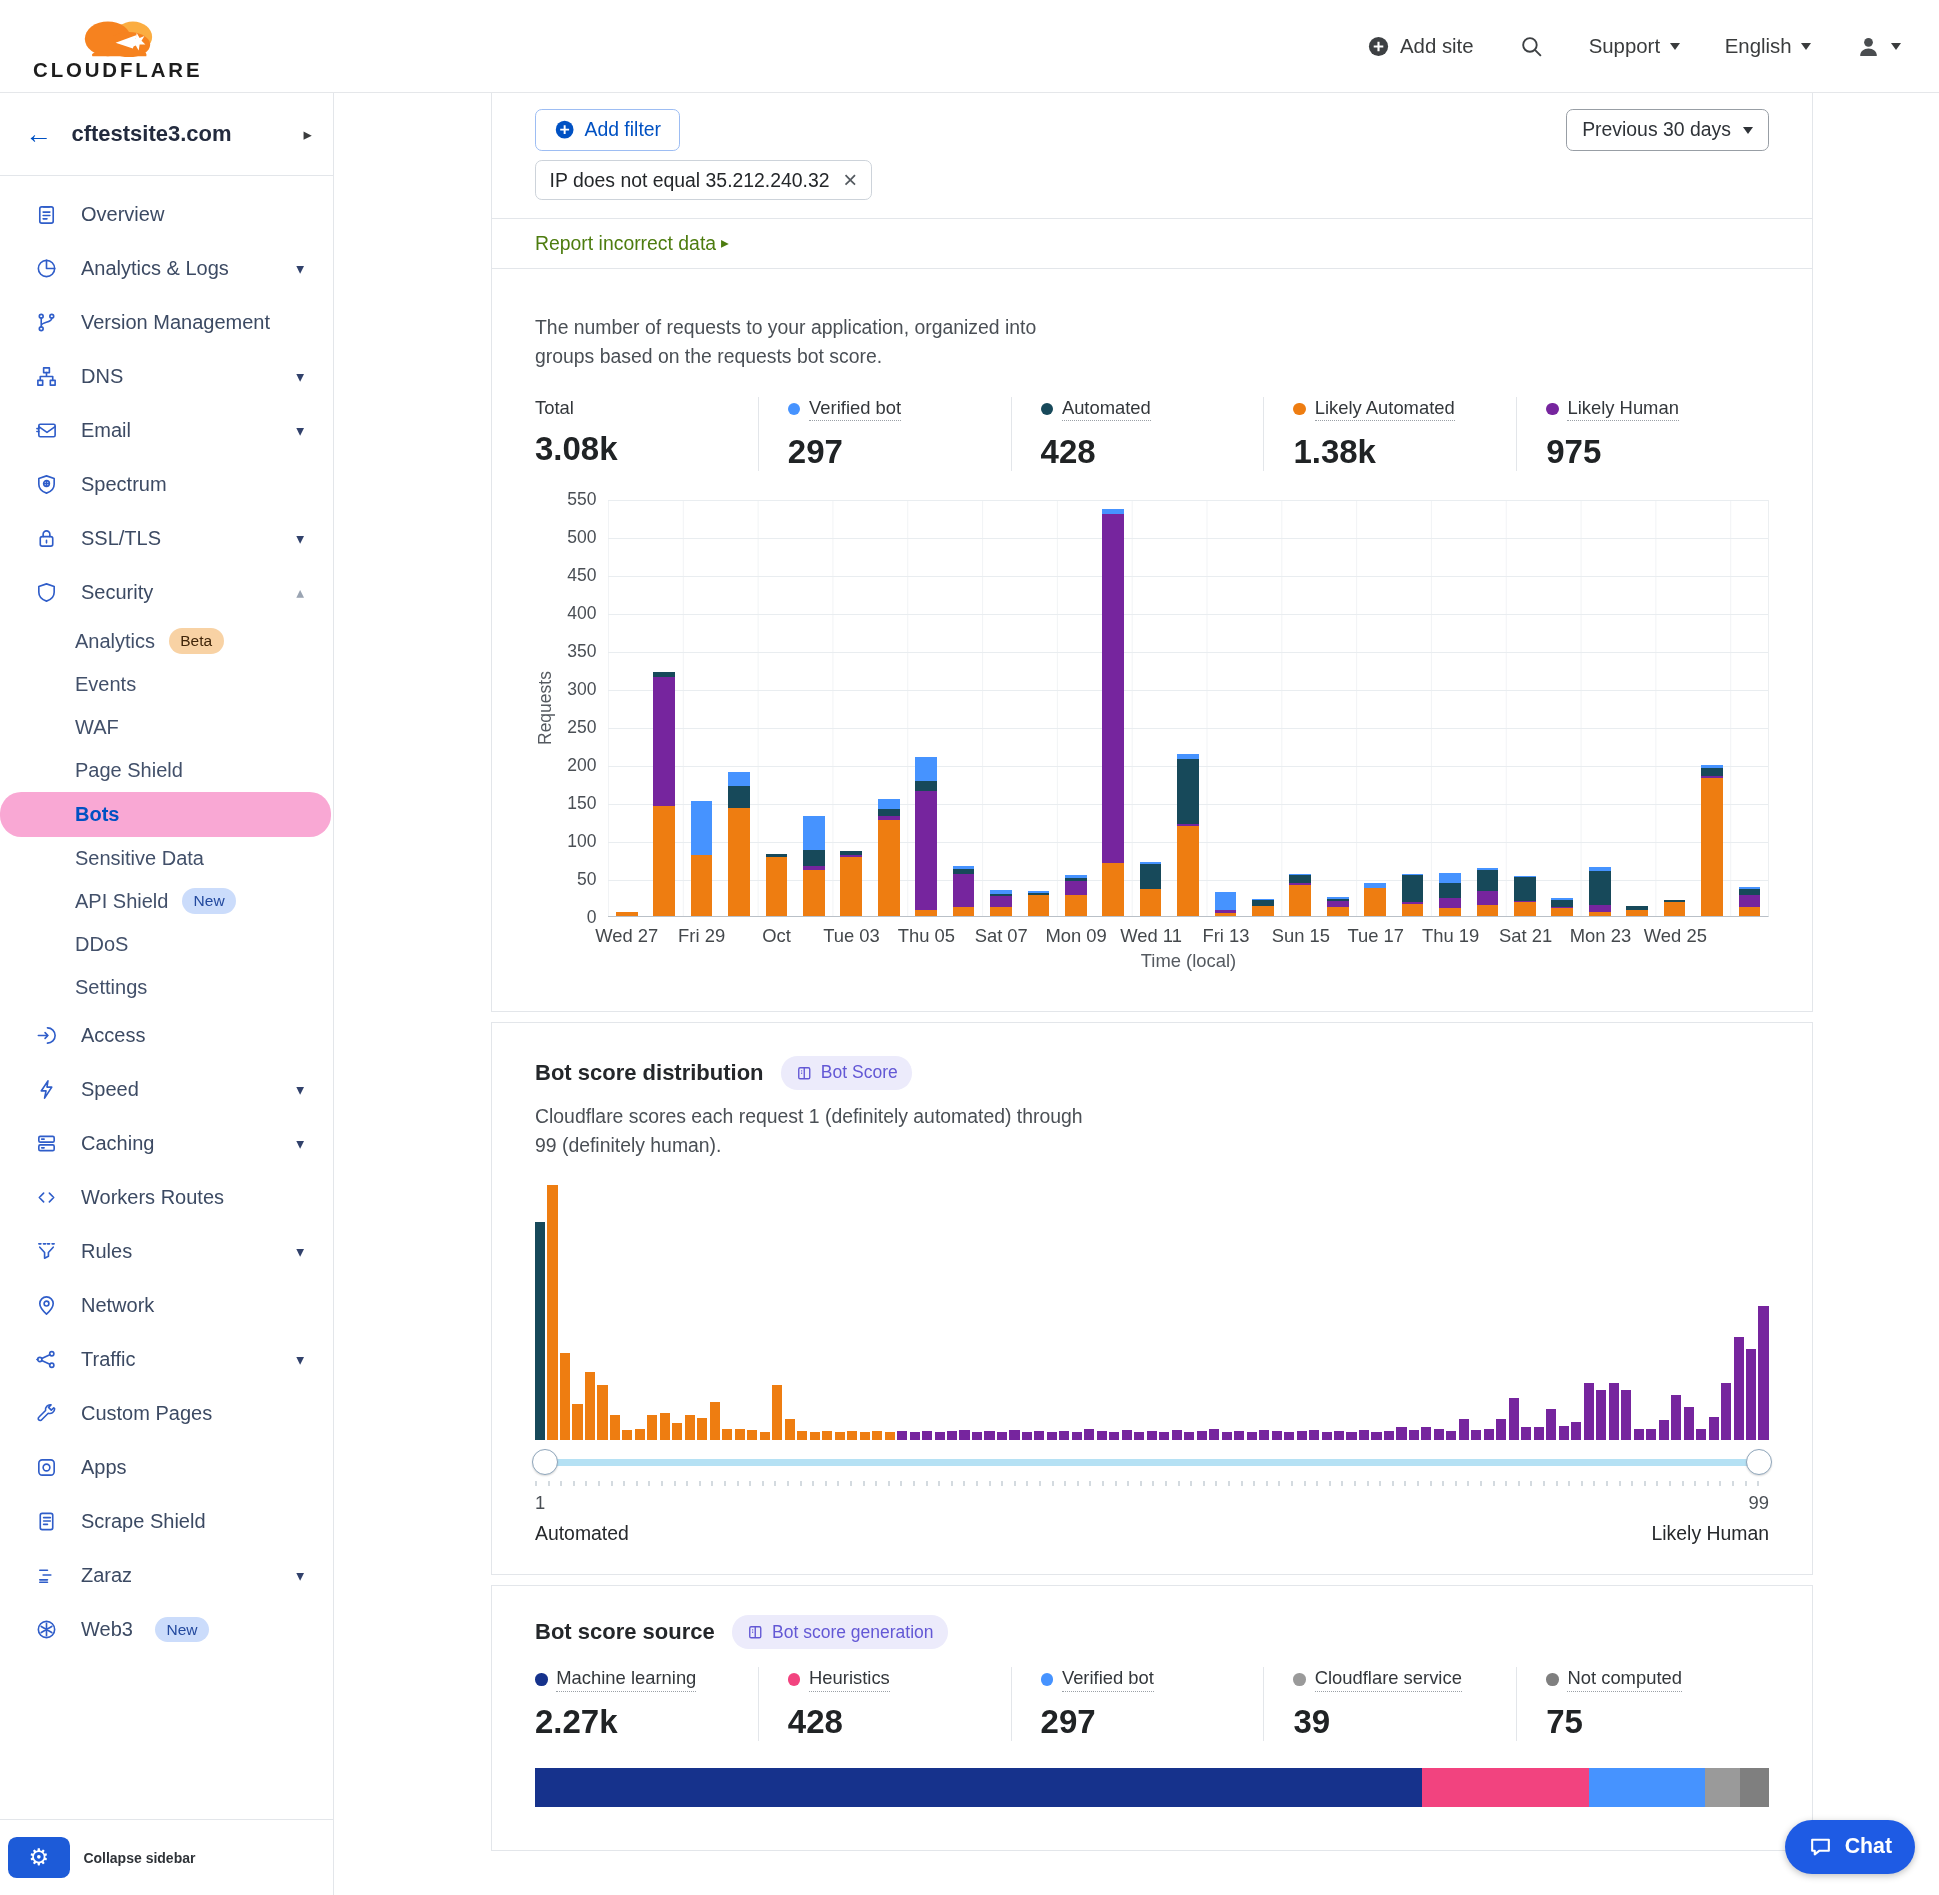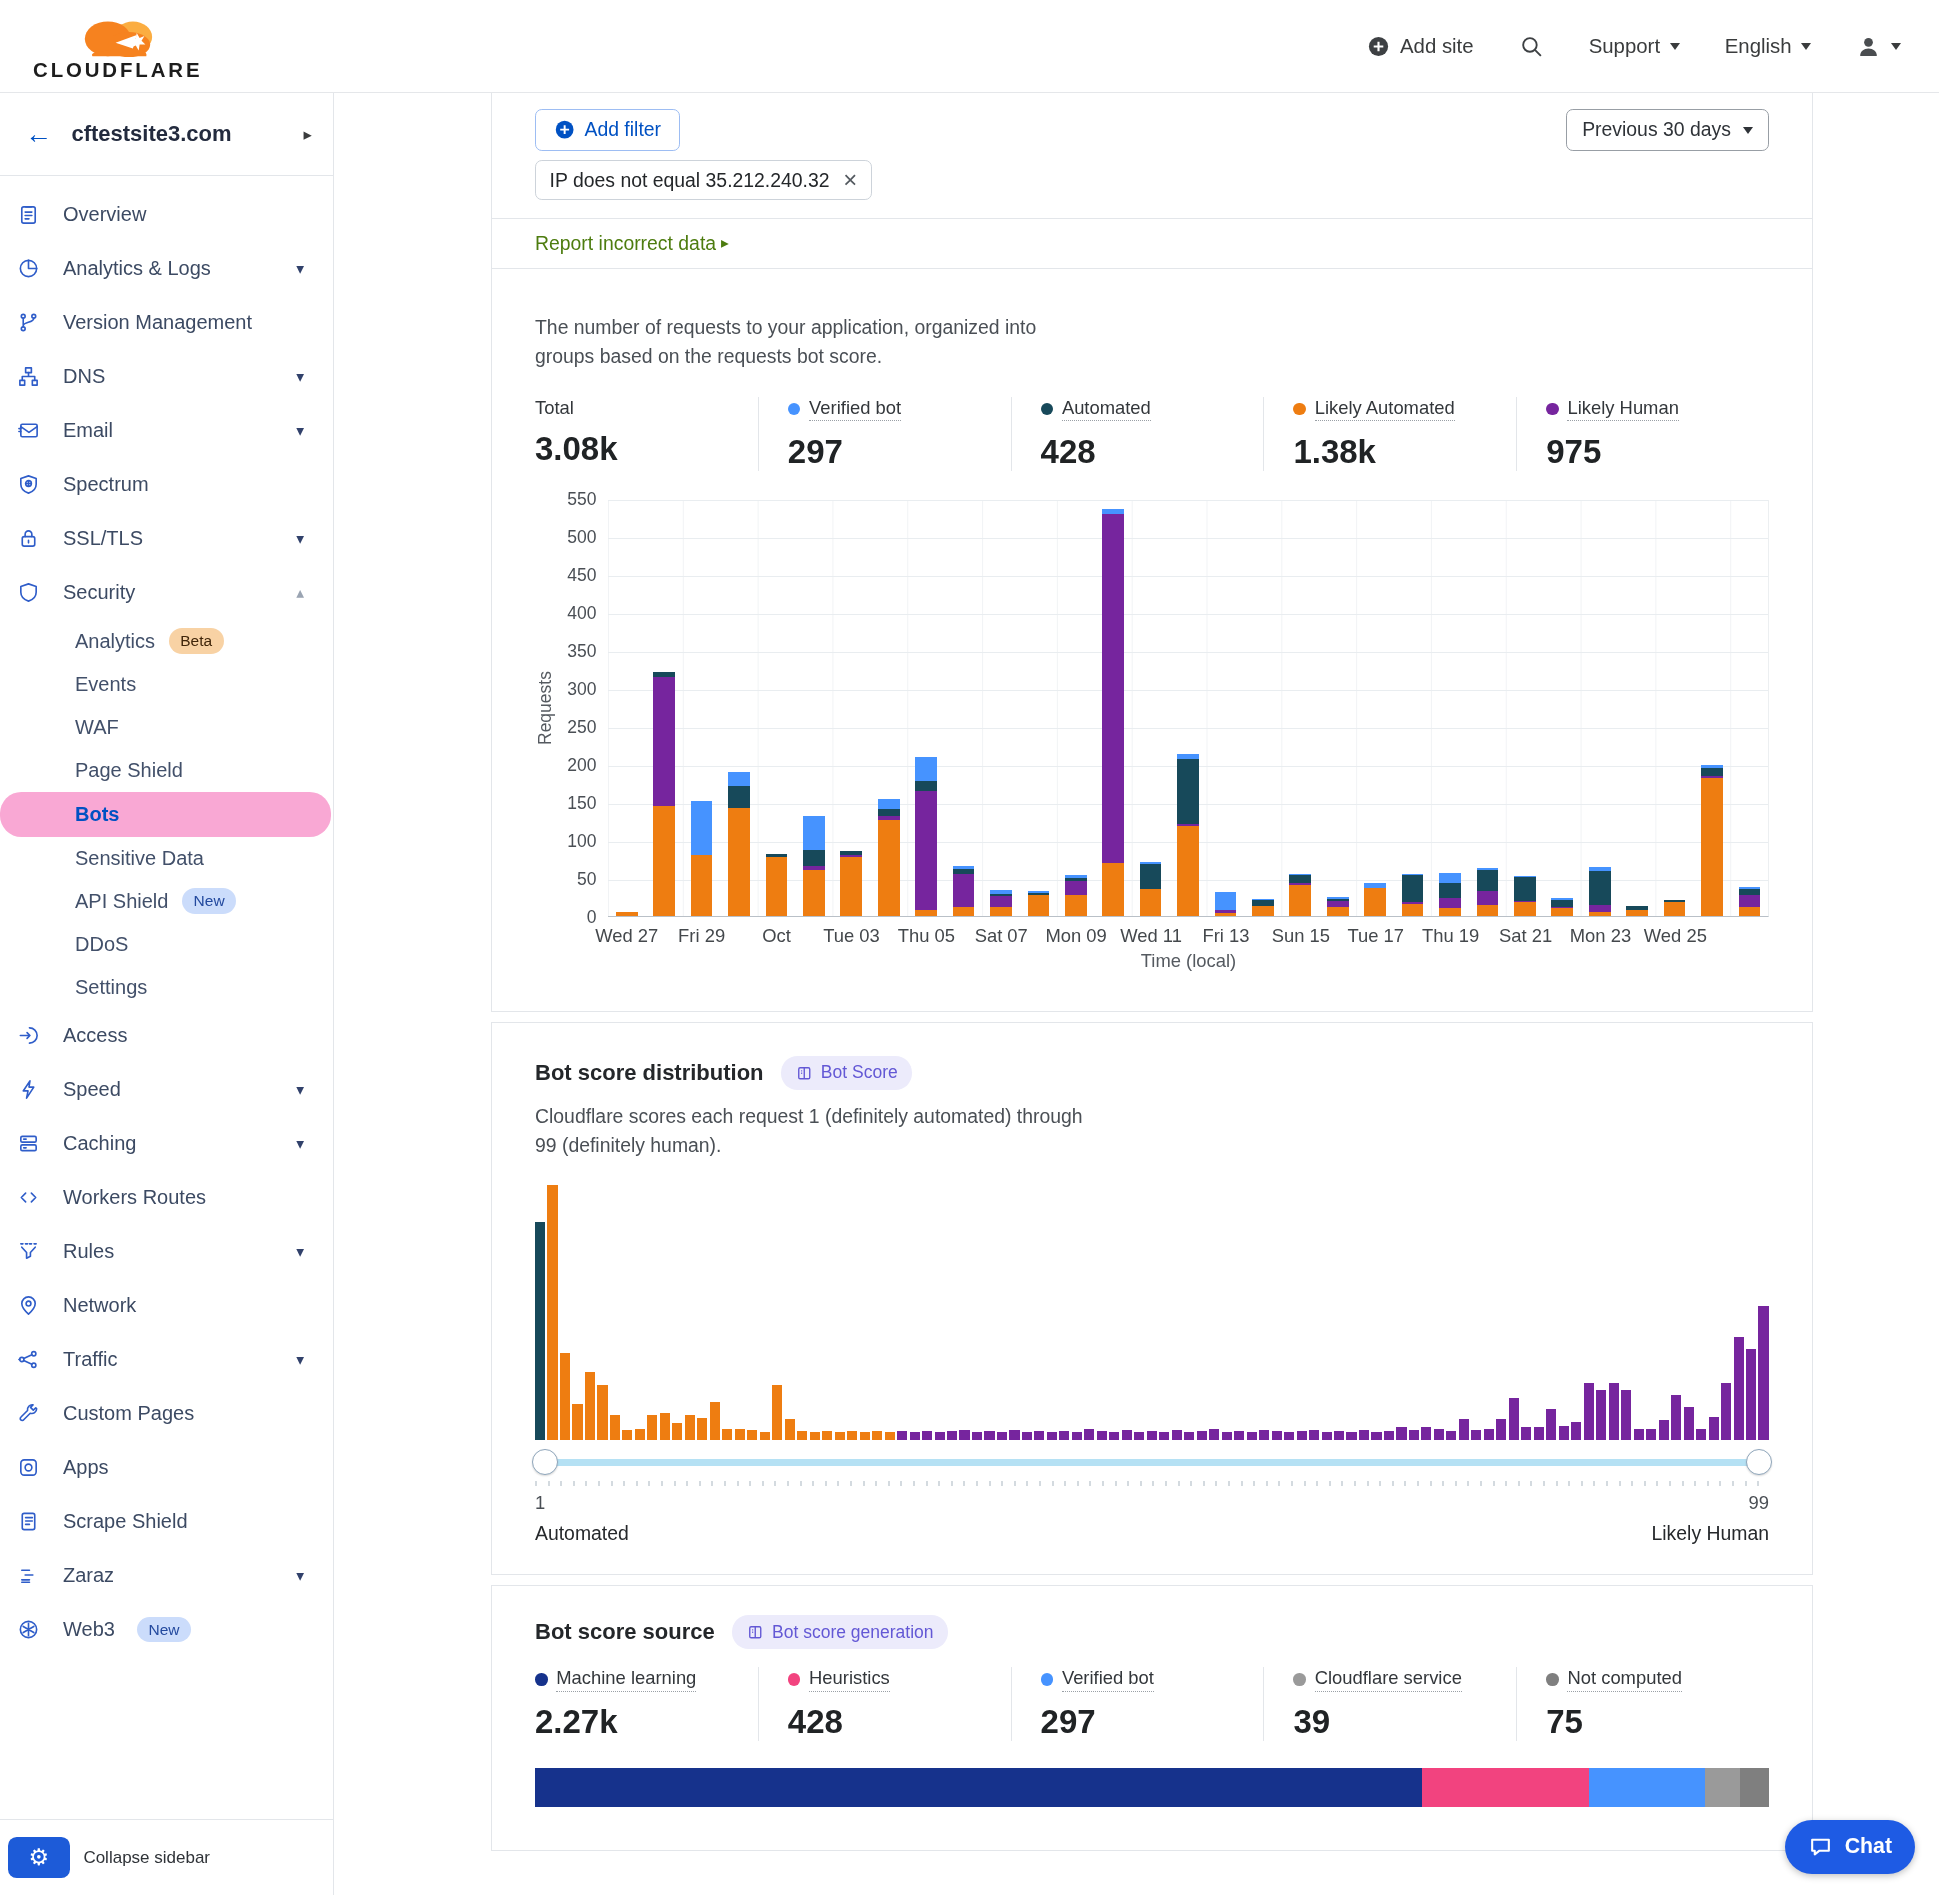--- a/index.html
+++ b/index.html
@@ -17,36 +17,36 @@
 
   
   .layout { display:flex; height:1802px; }
   .sidebar { width:334px; border-right:1px solid #e3e6ea; display:flex; flex-direction:column; background:#fff; }
   .side-head { height:83px; border-bottom:1px solid #e3e6ea; display:flex; align-items:center; padding:0 21.3px 0 25px; gap:19.4px; cursor:pointer; }
   .back { color:#0051c3; font-size:27px; line-height:1; }
   .site { font-size:22px; font-weight:bold; color:#232b3e; flex:1; }
   .tri { color:#3a3c3d; font-size:16.5px; }
   .menu { padding-top:11.6px; overflow:hidden; }
   .sb-item, .sb-sub { display:flex; align-items:center; cursor:pointer; }
-  .sb-item { height:54px; padding-left:16px; gap:22px; }
+  .sb-item { height:54px; padding-left:34px; gap:22px; }
   .sb-sub  { height:43px; padding-left:75px; gap:13.6px; }
   .sb-ic { width:25px; display:flex; justify-content:center; color:#2f5dc9; }
   .sb-ic svg { display:block; }
   .sb-lb { font-size:20px; color:#3c4a63; }
   .sb-sub .sb-lb { color:#42506a; }
   .sb-caret { margin-left:auto; margin-right:29px; color:#31416b; font-size:15.5px; }
   .sb-caret.up { color:#9aa4b2; }
   .sb-sub.active { background:#f9a8d4; border-radius:21.3px; margin-right:1.9px; height:45px; }
   .sb-sub.active .sb-lb { color:#0051c3; font-weight:bold; }
   .badge { font-size:15.5px; padding:3.9px 11.6px; border-radius:13.6px; }
   .badge-beta { background:#f8d2a4; color:#40260a; }
   .badge-new  { background:#cbdcfb; color:#23499e; }
   .side-foot { margin-top:auto; border-top:1px solid #e3e6ea; height:76px; display:flex; align-items:center; gap:13.6px; padding-left:7.8px; }
   .gear-btn { width:62px; height:41px; background:#1d5bd8; color:#fff; border:none; border-radius:8.7px; font-size:23px; cursor:pointer; display:flex; align-items:center; justify-content:center; }
-  .collapse { font-size:17px; color:#2f3338; cursor:pointer; }
+  .collapse { font-size:14px; color:#2f3338; cursor:pointer;font-weight:bold; }
 
   
   .main { margin-left:157px; width:1322px; }
   .card { border:1px solid #e3e6ea; background:#fff; margin-top:9.7px; }
   .cardA { border-top:none; margin-top:0; }
   .controls { padding:15.5px 43px 0 43px; }
   .controls-top { display:flex; justify-content:space-between; align-items:flex-start; }
   .add-filter { display:flex; align-items:center; gap:9.7px; height:42px; padding:0 17.5px; border:1px solid #9dbdf3; border-radius:6.8px; background:#fff; color:#0051c3; font-size:19.4px; font-family:inherit; cursor:pointer; }
   .range { display:flex; align-items:center; gap:11.6px; height:42px; padding:0 15.5px; border:1px solid #989ea5; border-radius:6.8px; background:#fff; color:#2f3338; font-size:19.4px; font-family:inherit; cursor:pointer; }
   .chip { display:inline-flex; align-items:center; gap:13.6px; height:40px; padding:0 13.6px; border:1px solid #cdd3da; border-radius:6.8px; font-size:19.4px; color:#24272a; margin:9.7px 0 17.5px 0; }

